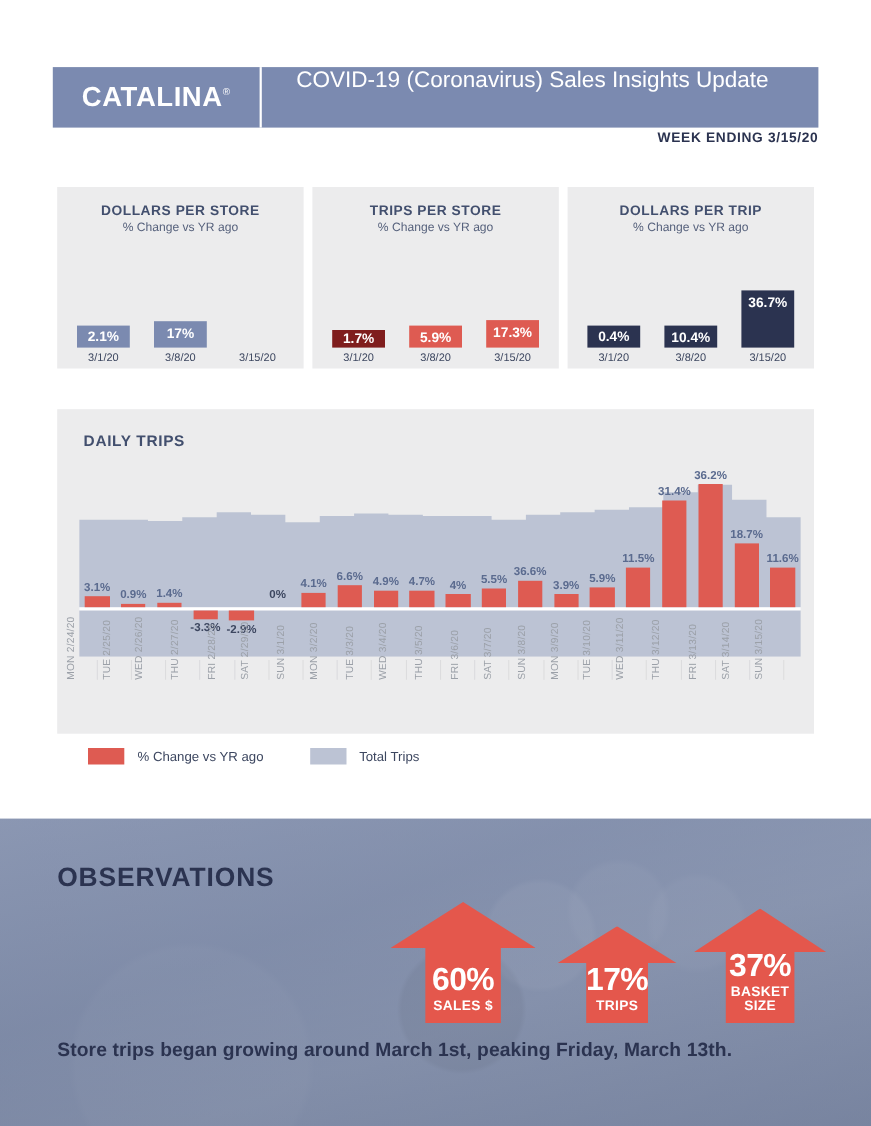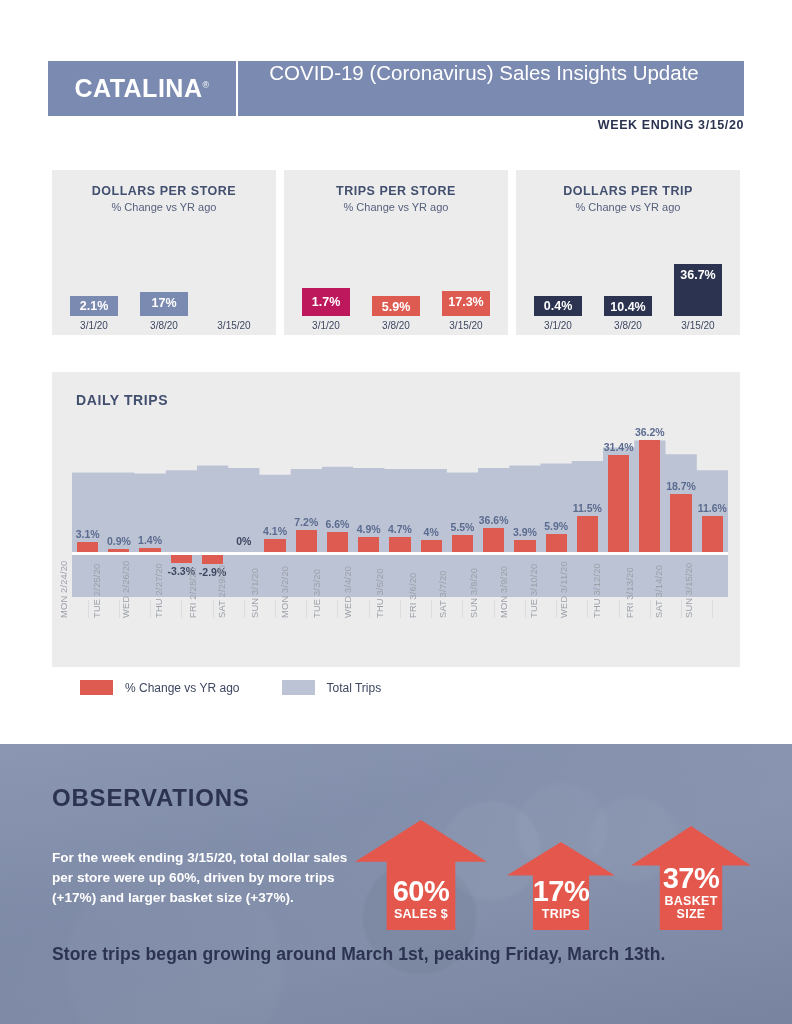--- a/index.html
+++ b/index.html
@@ -133,21 +133,21 @@
           <div class="kpi-date">3/15/20</div>
         </div>
       </div>
     </div>
 
     <div class="kpi-panel">
       <div class="kpi-title">TRIPS PER STORE</div>
       <div class="kpi-sub">% Change vs YR ago</div>
       <div class="kpi-bars">
         <div class="kpi-bar-wrap">
-          <div class="kpi-bar small" id="p1b0" style="height: 28px; background: #be185d;">1.7%</div>
+          <div class="kpi-bar small" id="p1b0" style="height: 16px; background: #7f1d1d;">1.7%</div>
           <div class="kpi-date">3/1/20</div>
         </div>
         <div class="kpi-bar-wrap">
           <div class="kpi-bar" id="p1b1" style="height: 20px; background: rgb(222, 91, 82);">5.9%</div>
           <div class="kpi-date">3/8/20</div>
         </div>
         <div class="kpi-bar-wrap">
           <div class="kpi-bar" id="p1b2" style="height: 24.6325px; background: rgb(222, 91, 82);">17.3%</div>
           <div class="kpi-date">3/15/20</div>
         </div>
@@ -204,24 +204,20 @@
             <div class="bar-lab lab-below" style="top: 139.28px;">-2.9%</div>
           </div>
           <div class="bcol">
             <div class="bar-lab lab-below" style="top: 108px;">0%</div>
           </div>
           <div class="bcol">
             <div class="bar-pos" style="height: 12.6851px; background: rgb(222, 91, 82);"></div>
             <div class="bar-lab lab-above" style="bottom: 59.6851px;">4.1%</div>
           </div>
           <div class="bcol">
-            <div class="bar-pos" style="height: 22.2762px; background: rgb(222, 91, 82);"></div>
-            <div class="bar-lab lab-above" style="bottom: 69.2762px;">7.2%</div>
-          </div>
-          <div class="bcol">
             <div class="bar-pos" style="height: 20.4199px; background: rgb(222, 91, 82);"></div>
             <div class="bar-lab lab-above" style="bottom: 67.4199px;">6.6%</div>
           </div>
           <div class="bcol">
             <div class="bar-pos" style="height: 15.1602px; background: rgb(222, 91, 82);"></div>
             <div class="bar-lab lab-above" style="bottom: 62.1602px;">4.9%</div>
           </div>
           <div class="bcol">
             <div class="bar-pos" style="height: 14.5414px; background: rgb(222, 91, 82);"></div>
             <div class="bar-lab lab-above" style="bottom: 61.5414px;">4.7%</div>
@@ -365,21 +361,20 @@
     <div class="lg-item">
       <span class="lg-sw" id="lgsw1" style="background: rgb(188, 195, 212);"></span>
       <span class="lg-tx">Total Trips</span>
     </div>
   </div>
 
   <div class="obs">
     <div class="obs-bg"></div>
     <div class="obs-veil"></div>
     <div class="obs-title">OBSERVATIONS</div>
-    <div class="obs-text">For the week ending 3/15/20, total dollar sales per store were up 60%, driven by more trips (+17%) and larger basket size (+37%).</div>
     <div class="obs-footer">Store trips began growing around March 1st, peaking Friday, March 13th.</div>
     <div class="arrows" id="arrow-group">
         <div class="arrow" style="width: 132px; height: 110px; left: 0px; top: 28px;">
           <div class="arrow-shape" style="background: rgb(228, 87, 76);"></div>
           <div class="arrow-txt" style="padding-bottom: 10px;">
             <div class="arrow-big">60%</div>
             <div class="arrow-sm">SALES $</div>
           </div>
         </div>
         <div class="arrow" style="width: 108px; height: 88px; left: 152px; top: 50px;">

